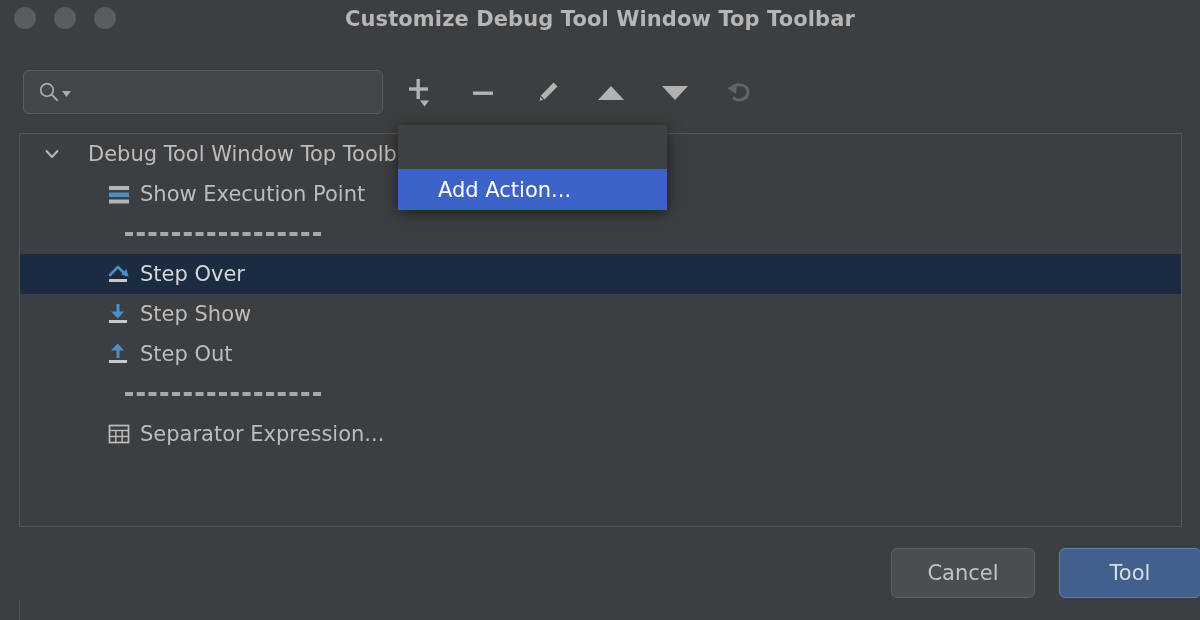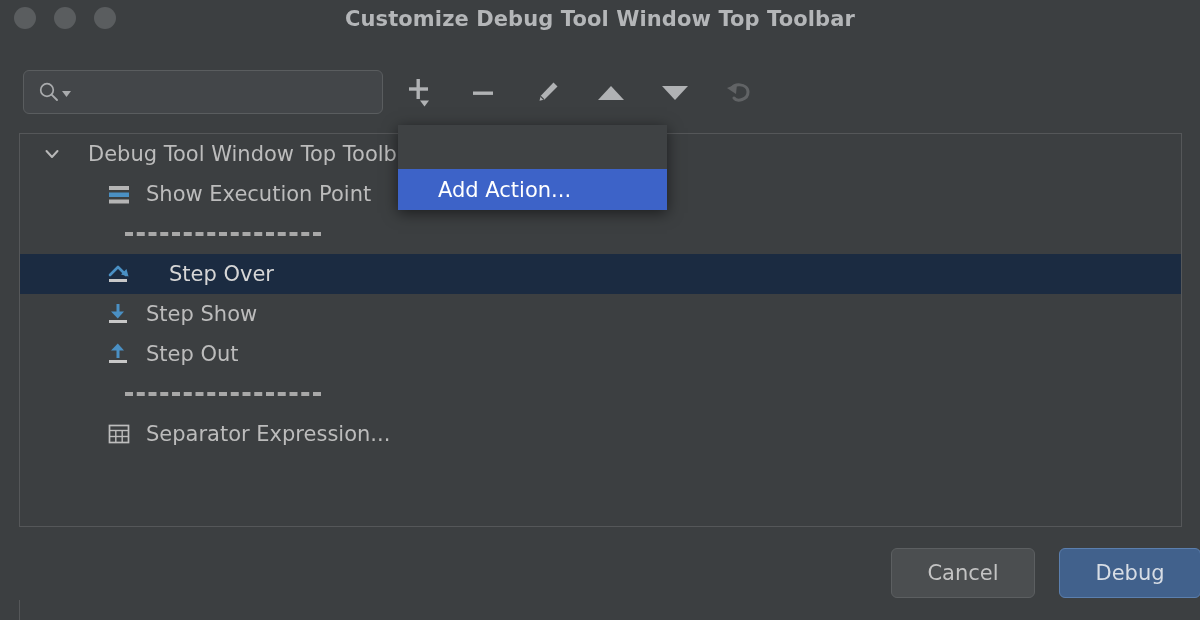--- a/index.html
+++ b/index.html
@@ -111,38 +111,37 @@
     font-size: 21px;
     color: #bcbcbc;
     box-sizing: border-box;
   }
   .tree-row.root { padding-left: 20px; }
   .tree-row.child { padding-left: 86px; }
   .tree-row.selected {
     background: #1b2b41;
     color: #d6d6d6;
     width: 1181px;
-    gap: 23px;
   }
   .chevron {
     width: 24px;
     display: inline-flex;
     justify-content: center;
     align-items: center;
   }
   .row-icon {
     width: 26px;
     height: 26px;
     display: inline-flex;
     align-items: center;
     justify-content: center;
     flex: 0 0 26px;
     margin-right: 8px;
   }
-  .row-label { white-space: nowrap; margin-left: 6px; }
+  .row-label { white-space: nowrap; }
   .sep-row {
     height: 40px;
     display: flex;
     align-items: center;
     padding-left: 105px;
   }
   .sep-dash {
     width: 196px;
     height: 0;
     border-top: 4px dashed #a8a8a8;
@@ -362,16 +361,16 @@
   </div>
 
 </div>
 
 <div class="popup-menu">
   <div class="menu-item highlighted">Add Action...</div>
 </div>
 
 <div class="button-bar">
   <div class="dlg-btn btn-cancel">Cancel</div>
-  <div class="dlg-btn btn-apply">Debug</div>
+  <div class="dlg-btn btn-apply">Tool</div>
 </div>
 
 <div class="bottom-edge"></div>
 
 </body></html>

